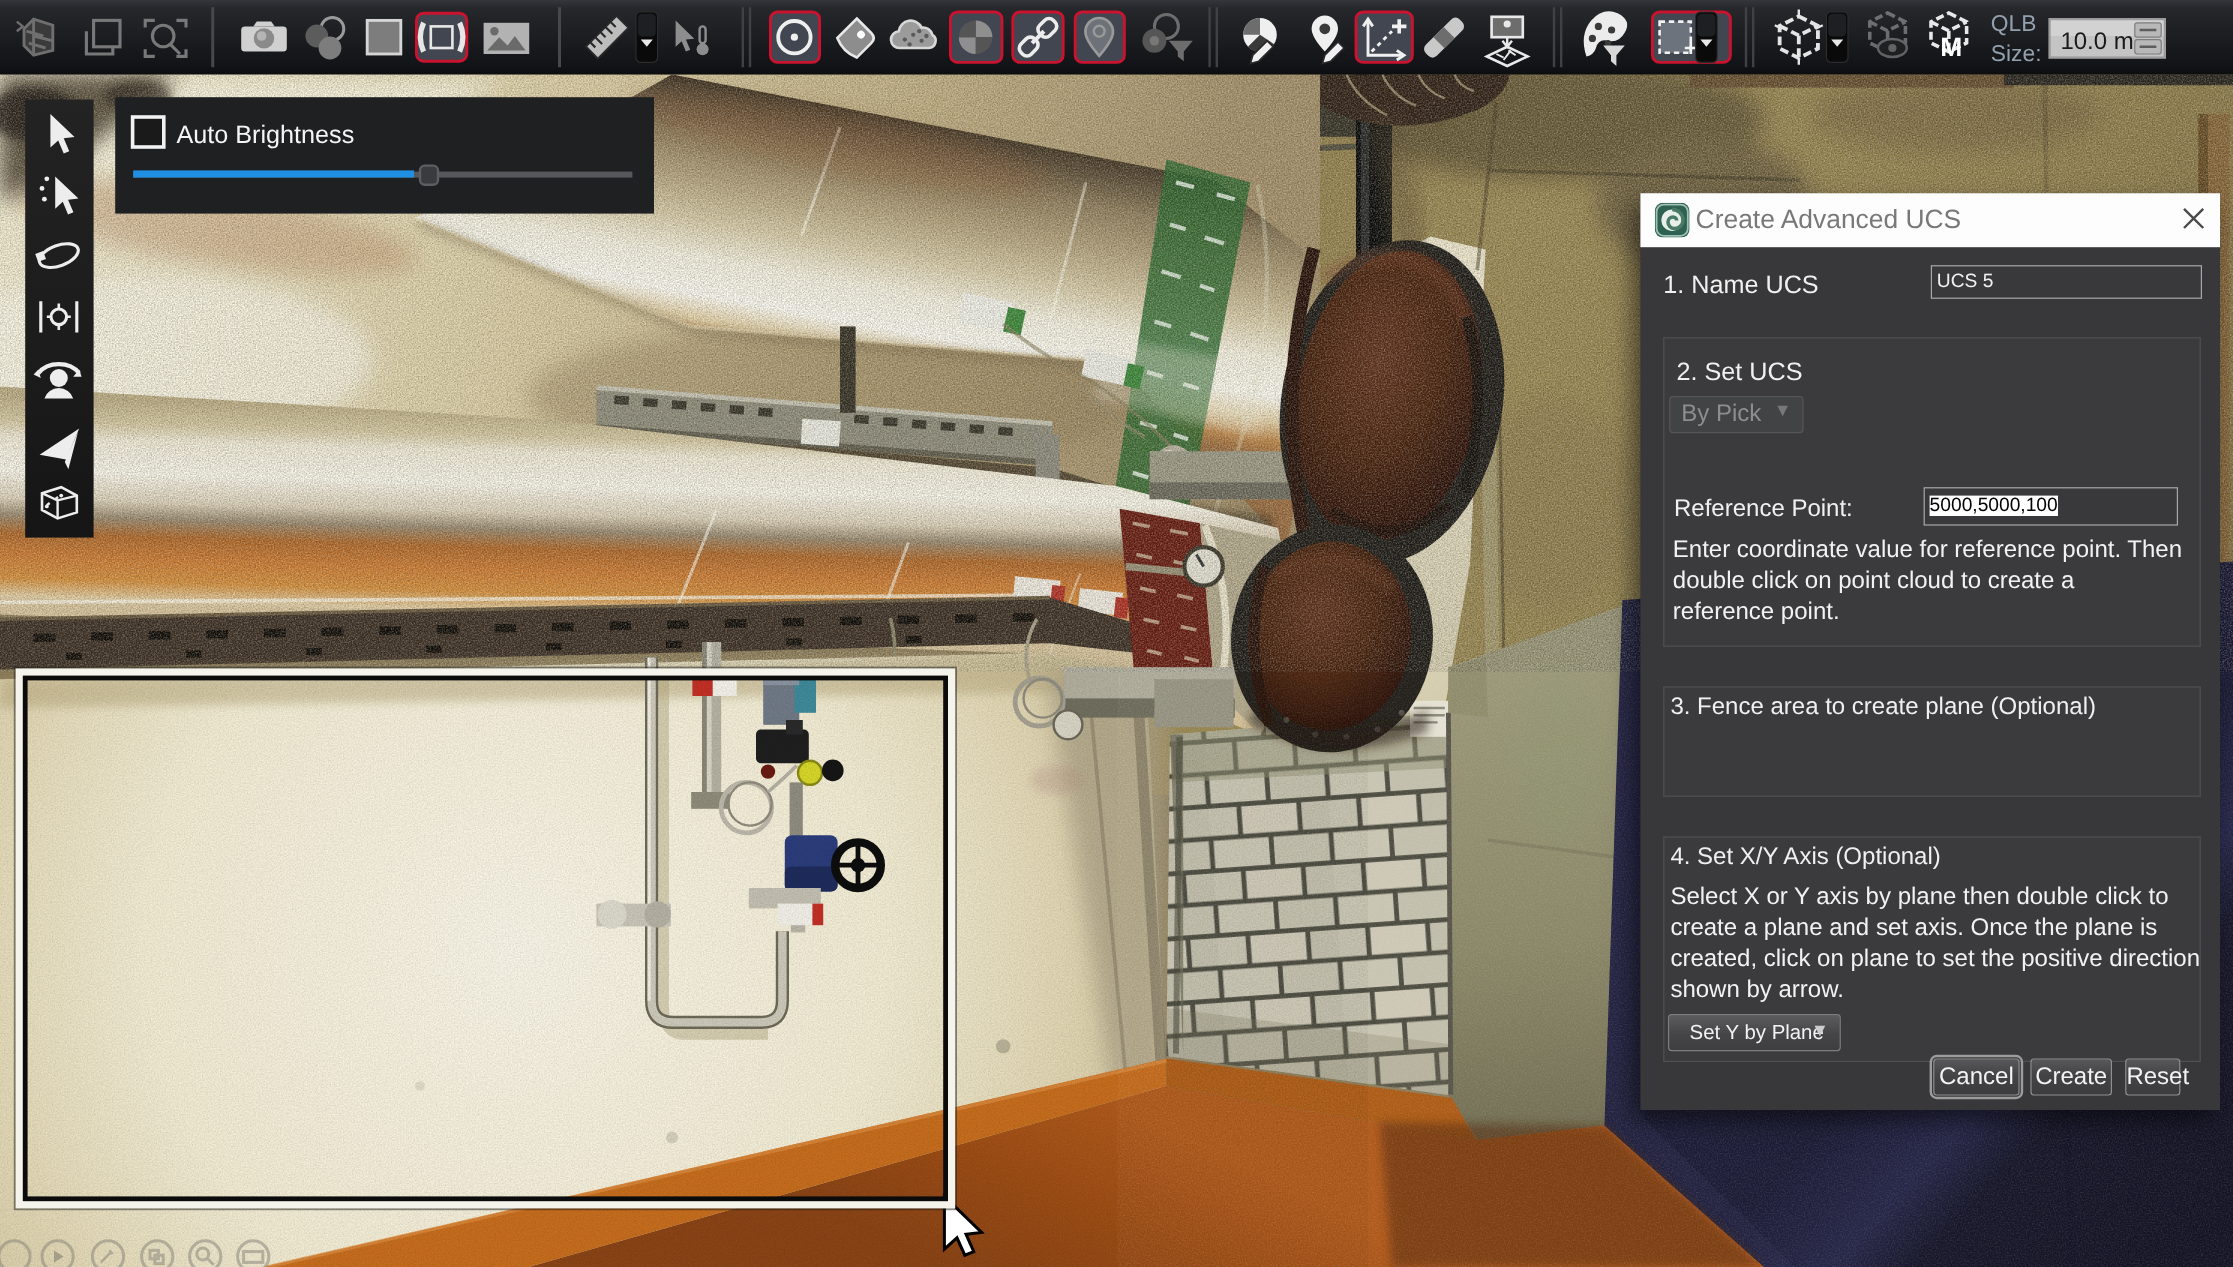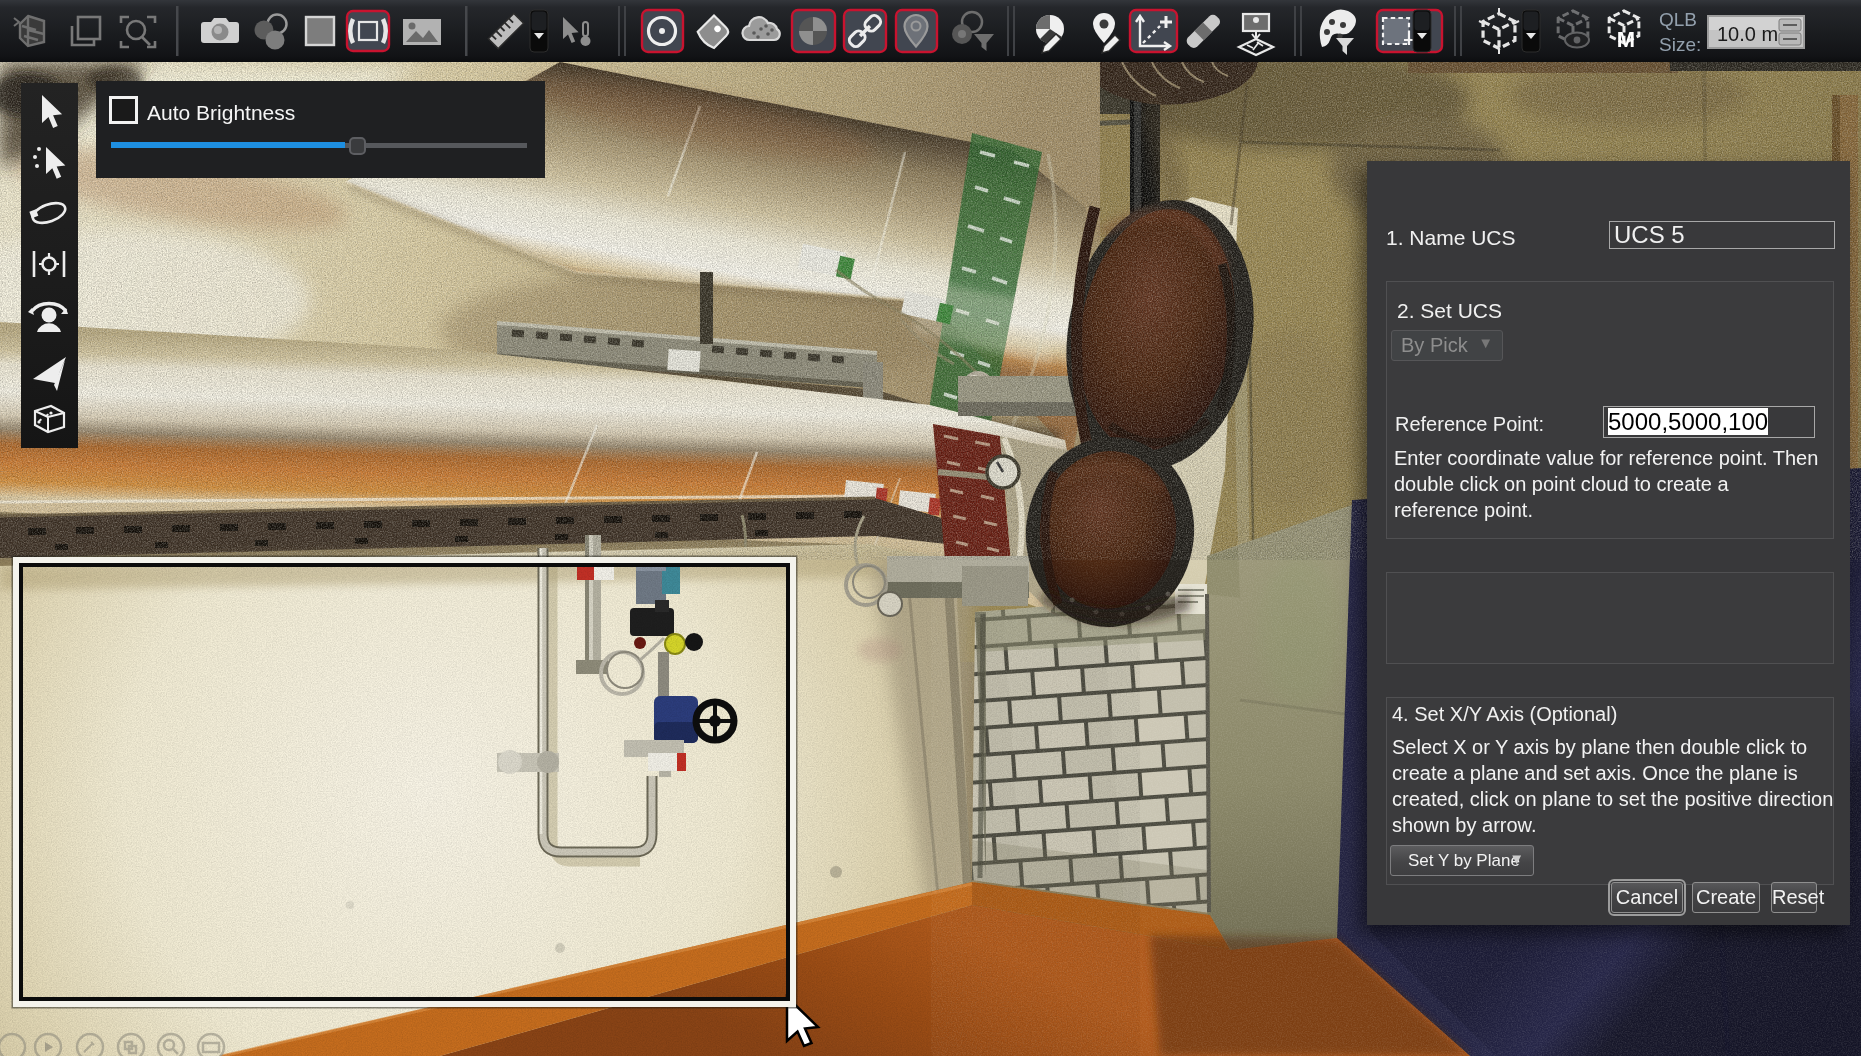--- a/index.html
+++ b/index.html
@@ -24,21 +24,21 @@
      border:4px solid #0b0b0b;box-shadow:0 0 0 6px #f4f3ec, 0 0 0 7.5px rgba(25,25,20,.5);}
   
   #dlg{position:absolute;left:1367px;top:161px;width:483px;height:764px;background:#38383a;
      box-shadow:-7px 9px 18px rgba(0,0,0,.5);color:#eee;}
   #dlg .title{position:absolute;left:0;top:0;width:483px;height:45px;background:#fdfdfd;}
   #dlg .title .txt{position:absolute;left:46px;top:9px;font-size:22px;color:#787878;}
   #dlg .groupbox{position:absolute;border:1px solid #505052;background:#3b3b3d;box-sizing:border-box;}
   #dlg .lab{position:absolute;font-size:20px;color:#f0f0f0;white-space:nowrap;}
   #dlg .par{position:absolute;font-size:20px;color:#f2f2f2;line-height:26px;white-space:nowrap;}
   #dlg input, #dlg .inp{position:absolute;background:#39393b;border:1px solid #a8a8a8;color:#f0f0f0;
-     font-size:24px;font-family:"Liberation Sans",sans-serif;padding:0 0 0 4px;box-sizing:border-box;}
+     font-size:16px;font-family:"Liberation Sans",sans-serif;padding:0 0 0 4px;box-sizing:border-box;}
   .ddl{position:absolute;box-sizing:border-box;border-radius:3px;font-size:20px;}
   .btn{position:absolute;height:31px;background:linear-gradient(#58585a,#434345 45%,#3c3c3e);
      border:1px solid #8f8f8f;border-radius:3px;color:#f2f2f2;font-size:20px;text-align:center;
      box-sizing:border-box;line-height:28px;}
 </style></head>
 <body>
 <svg id="photo" viewBox="0 0 1861 1056">
 <defs>
   <linearGradient id="conc" x1="900" y1="60" x2="1861" y2="560" gradientUnits="userSpaceOnUse">
     <stop offset="0" stop-color="#8a7848"></stop>
@@ -704,31 +704,44 @@
 </div>
 <div id="abpanel">
   <div class="cb"></div>
     <div class="lbl">Auto Brightness</div>
   <div class="track"></div>
     <div class="trackblue"></div>
     <div class="handle"></div>
 </div>
 <div id="selrect"></div>
 <div id="dlg">
+  <div class="title">
+    <svg class="abs" style="left:12px;top:8px" width="29" height="29" viewBox="0 0 29 29">
+      <rect x="0" y="0" width="29" height="29" rx="7" fill="#2e6152"></rect>
+      <rect x="1.5" y="1.5" width="26" height="26" rx="6" fill="none" stroke="#9fc0b2" stroke-width="1.5"></rect>
+      <circle cx="14.5" cy="14.5" r="9" fill="#e8efe9"></circle>
+      <path d="M14.5,5.5 a9,9 0 0 1 9,9 a7,7 0 0 1 -7,7 a5.5,5.5 0 0 1 -5.5,-5.5 a4.2,4.2 0 0 1 4.2,-4.2 a3,3 0 0 1 3,3" fill="none" stroke="#4a7a66" stroke-width="3"></path>
+    </svg>
+    <div class="txt">Create Advanced UCS</div>
+    <svg class="abs" style="left:451px;top:11px" width="20" height="20" viewBox="0 0 20 20">
+      <path d="M2,2 L18,18 M18,2 L2,18" stroke="#4a4a4a" stroke-width="2"></path>
+    </svg>
+  </div>
   <div class="lab" style="left:19px;top:65px;font-size:21px">1. Name UCS</div>
   <div class="inp" style="left:242px;top:60px;width:226px;height:28px;line-height:26px">UCS 5</div>
   <div class="groupbox" style="left:19px;top:120px;width:448px;height:258px"></div>
   <div class="lab" style="left:30px;top:138px;font-size:21px">2. Set UCS</div>
   <div class="ddl" style="left:24px;top:169px;width:112px;height:31px;background:#414345;
      border:1px solid #565658;color:#8e8e8e;line-height:29px;padding-left:9px">By Pick
      <span style="position:absolute;right:9px;top:-3px;color:#777;font-size:15px">▼</span></div>
   <div class="lab" style="left:28px;top:252px">Reference Point:</div>
   <div class="inp" style="left:236px;top:245px;width:212px;height:32px;line-height:30px"><span style="background:#fff;color:#000">5000,5000,100</span></div>
   <div class="par" style="left:27px;top:284px">Enter coordinate value for reference point. Then<br>double click on point cloud to create a<br>reference point.</div>
   <div class="groupbox" style="left:19px;top:411px;width:448px;height:92px"></div>
+  <div class="lab" style="left:25px;top:417px">3. Fence area to create plane (Optional)</div>
   <div class="groupbox" style="left:19px;top:536px;width:448px;height:188px"></div>
   <div class="lab" style="left:25px;top:542px">4. Set X/Y Axis (Optional)</div>
   <div class="par" style="left:25px;top:573px">Select X or Y axis by plane then double click to<br>create a plane and set axis. Once the plane is<br>created, click on plane to set the positive direction<br>shown by arrow.</div>
   <div class="ddl" style="left:23px;top:684px;width:144px;height:31px;
      background:linear-gradient(#5c5c5e,#454547 55%,#3e3e40);border:1px solid #7d7d7f;color:#f2f2f2;
      line-height:30px;padding-left:17px;font-size:17px">Set Y by Plane
      <span style="position:absolute;right:9px;top:-2px;color:#ccc;font-size:15px">▼</span></div>
   <div class="btn" style="left:244px;top:721px;width:72px;outline:2px solid #9c9c9c;outline-offset:1px">Cancel</div>
   <div class="btn" style="left:325px;top:721px;width:68px">Create</div>
   <div class="btn" style="left:404px;top:721px;width:46px">Reset</div>

